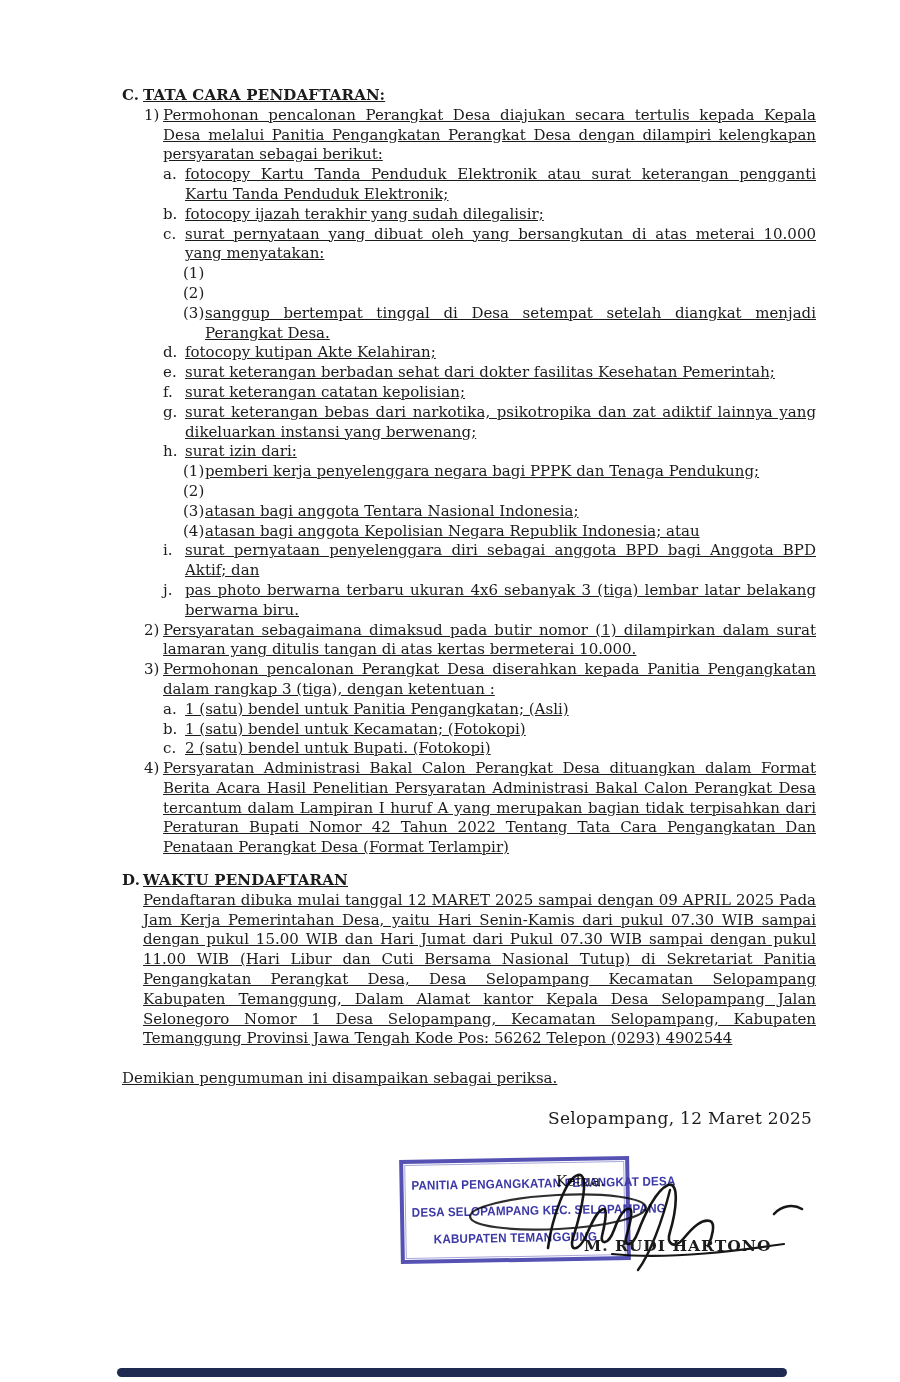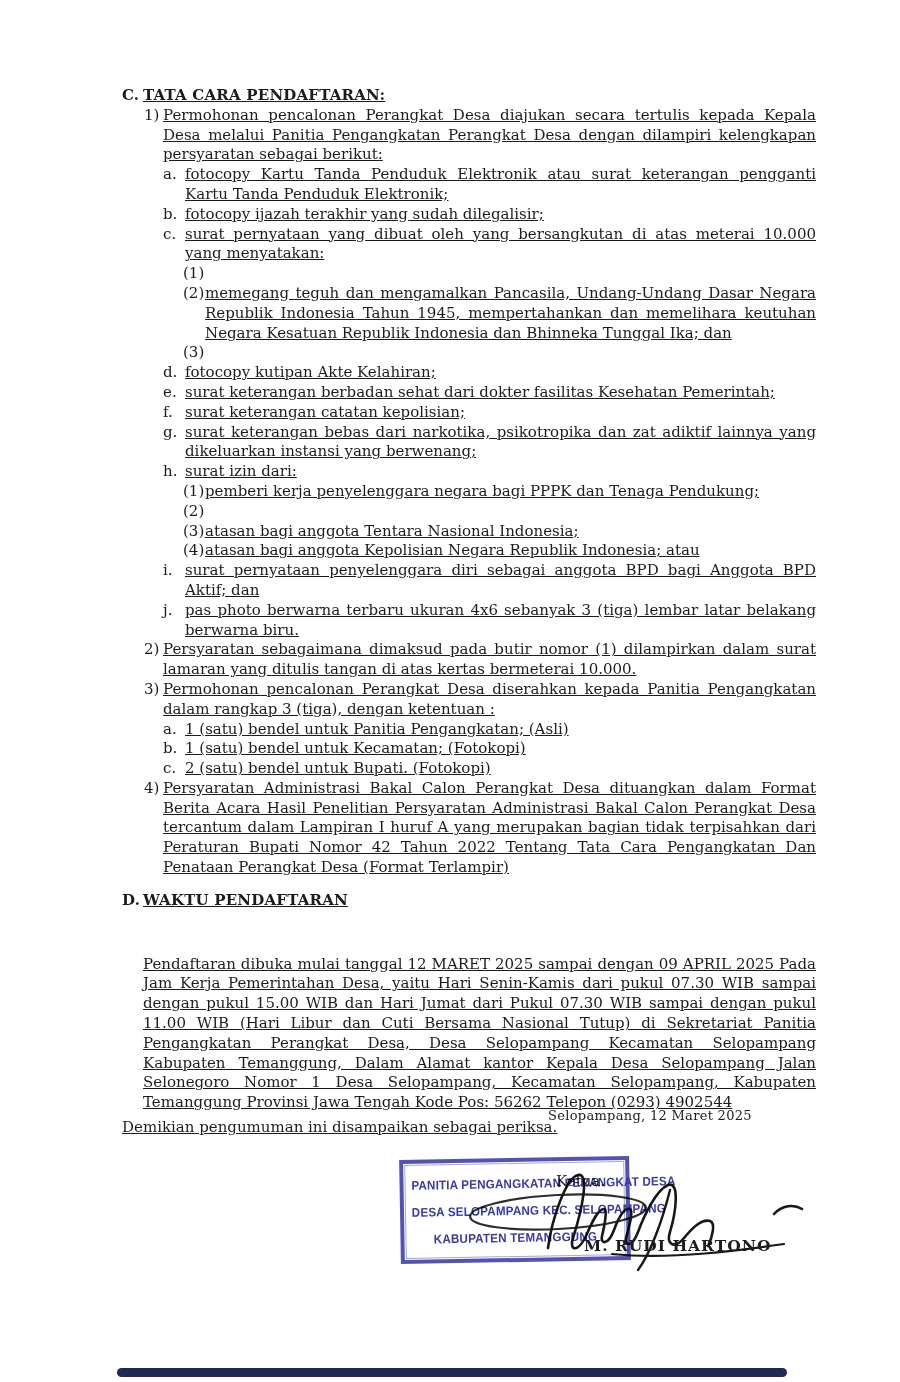--- a/index.html
+++ b/index.html
@@ -20,27 +20,27 @@
   }
   .row{display:flex;}
   .row .marker{flex:0 0 auto;}
   .row .text{flex:1 1 auto;text-align:justify;text-align-last:left;text-decoration:underline;}
   .lvl0{padding-left:0;}   .lvl0 .marker{width:21px;}
   .lvl1{padding-left:22px;}.lvl1 .marker{width:19px;}
   .lvl2{padding-left:41px;}.lvl2 .marker{width:22px;}
   .lvl3{padding-left:61px;}.lvl3 .marker{width:22px;}
   .heading{font-weight:bold;letter-spacing:0.2px;}
   .heading .text{text-align:left;}
-  .style-para1{padding-left:21px;margin-top:44px;}
+  .style-para1{padding-left:21px;}
   .style-para0{padding-left:0;}
   .gap-lg{margin-top:13px;}
-  .gap-xl{margin-top:5px;}
+  .gap-xl{margin-top:20px;}
 
   
-  #sig-date{position:absolute;left:548px;top:1108px;font-size:13px;letter-spacing:0.3px;}
+  #sig-date{position:absolute;left:548px;top:1108px;font-size:17px;letter-spacing:0.3px;}
   #sig-role{position:absolute;left:556px;top:1172px;font-size:15px;}
   #stamp{
     position:absolute;left:400px;top:1158px;width:230px;height:104px;
     border:4px solid rgba(62,58,168,0.88);
     transform:rotate(-1deg);
     mix-blend-mode:multiply;
     box-sizing:border-box;
     text-align:center;
     padding-top:9px;
     font-family:"Liberation Sans","DejaVu Sans",sans-serif;
@@ -86,24 +86,24 @@
     </div>
       <div class="row lvl2 style-item">
       <span class="marker">c.</span>
       <span class="text">surat pernyataan yang dibuat oleh yang bersangkutan di atas meterai 10.000 yang menyatakan:</span>
     </div>
       <div class="row lvl3 style-item">
       <span class="marker">(1)</span>
     </div>
       <div class="row lvl3 style-item">
       <span class="marker">(2)</span>
-      <span class="text">memegang teguh dan mengamalkan Pancasila, Undang-Undang Dasar Negara Republik Indonesia Tahun 1945, mempertahankan dan memelihara keutuhan Negara Kesatuan Republik Indonesia dan Bhinneka Tunggal Ika; dan</span>
     </div>
       <div class="row lvl3 style-item">
       <span class="marker">(3)</span>
+      <span class="text">sanggup bertempat tinggal di Desa setempat setelah diangkat menjadi Perangkat Desa.</span>
     </div>
       <div class="row lvl2 style-item">
       <span class="marker">d.</span>
       <span class="text">fotocopy kutipan Akte Kelahiran;</span>
     </div>
       <div class="row lvl2 style-item">
       <span class="marker">e.</span>
       <span class="text">surat keterangan berbadan sehat dari dokter fasilitas Kesehatan Pemerintah;</span>
     </div>
       <div class="row lvl2 style-item">

